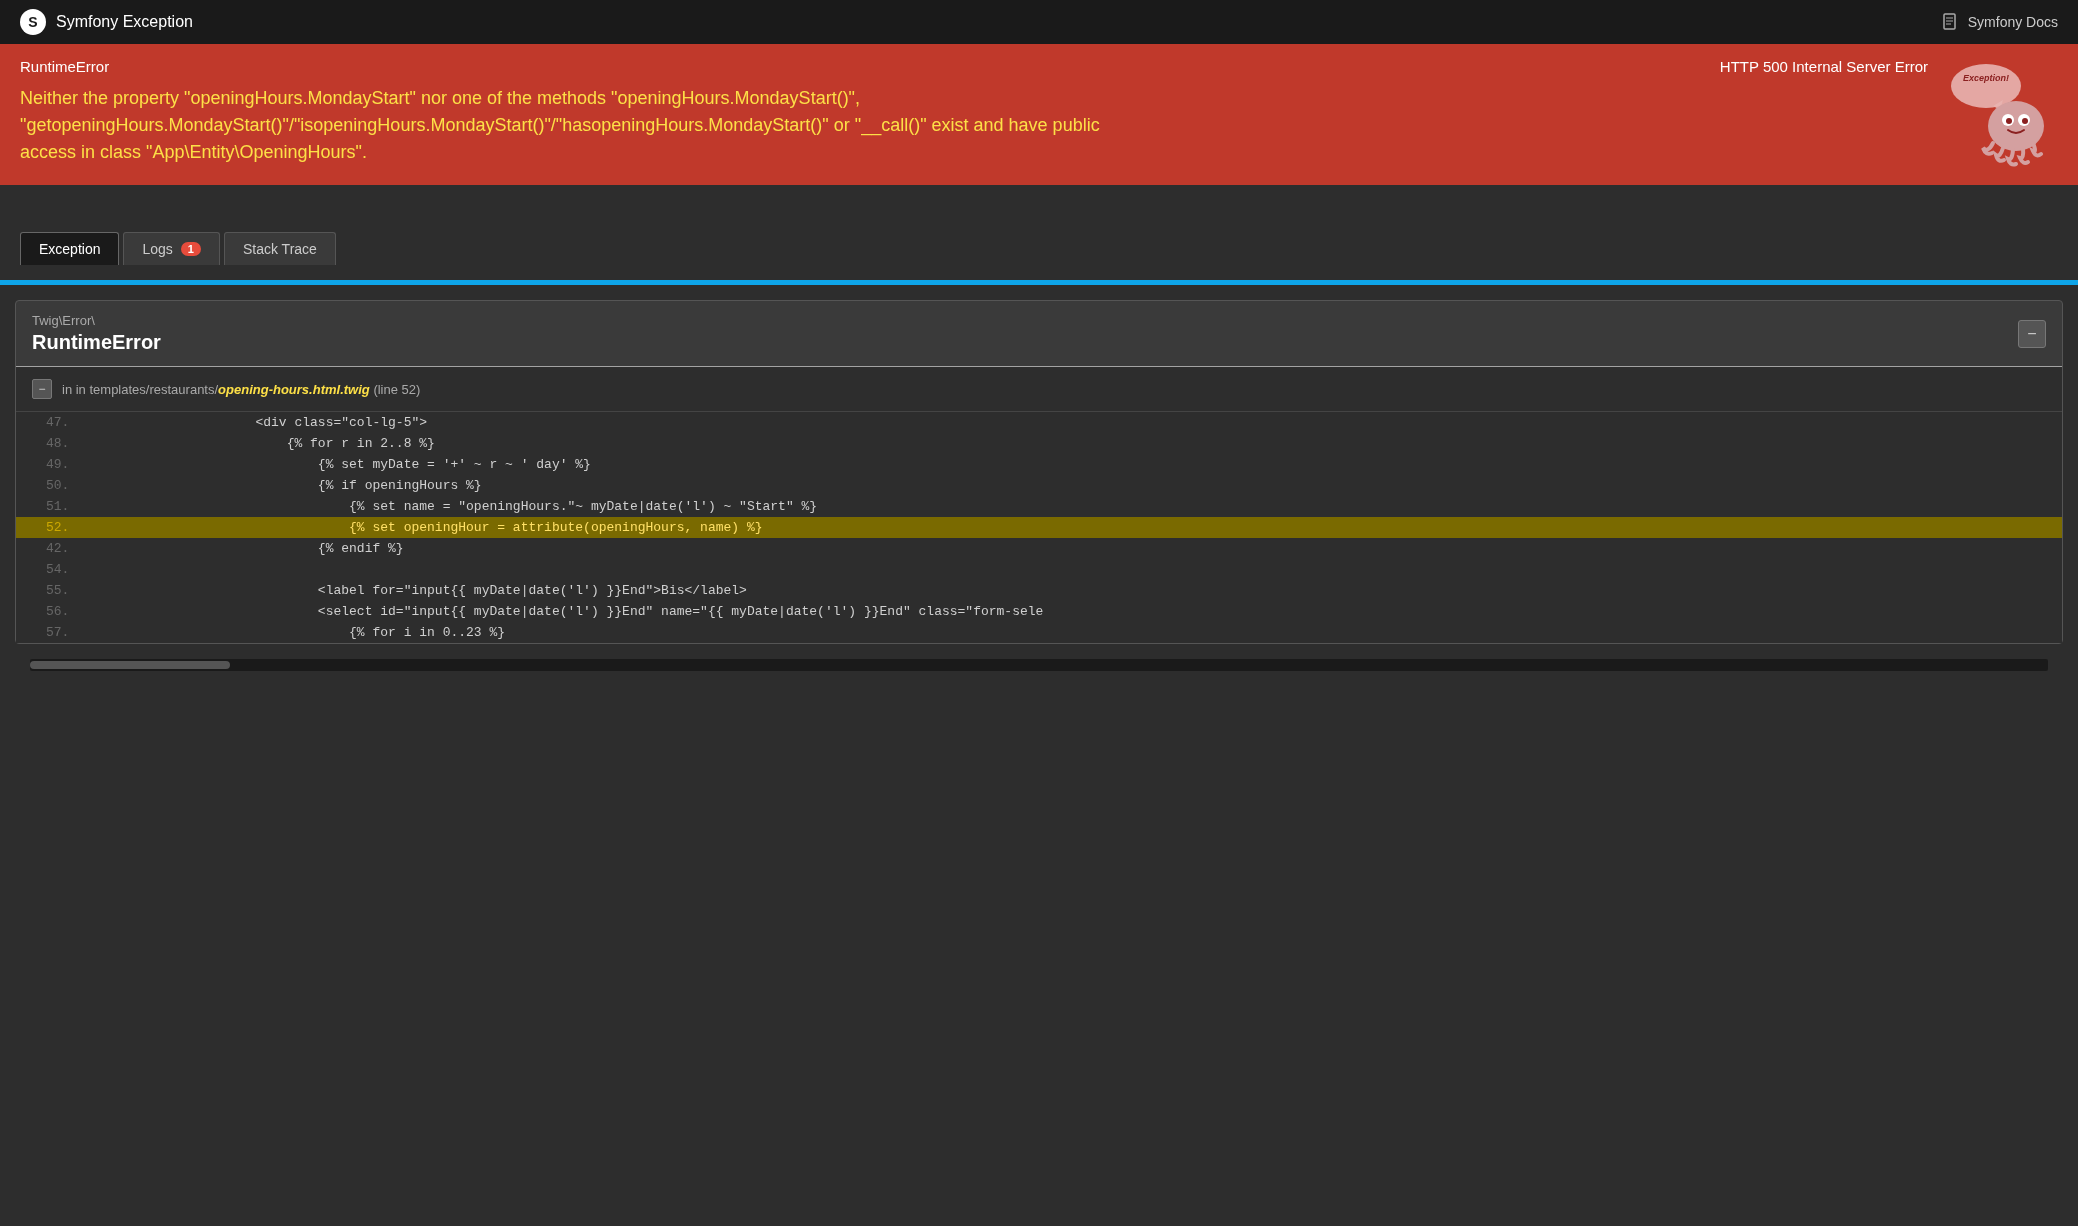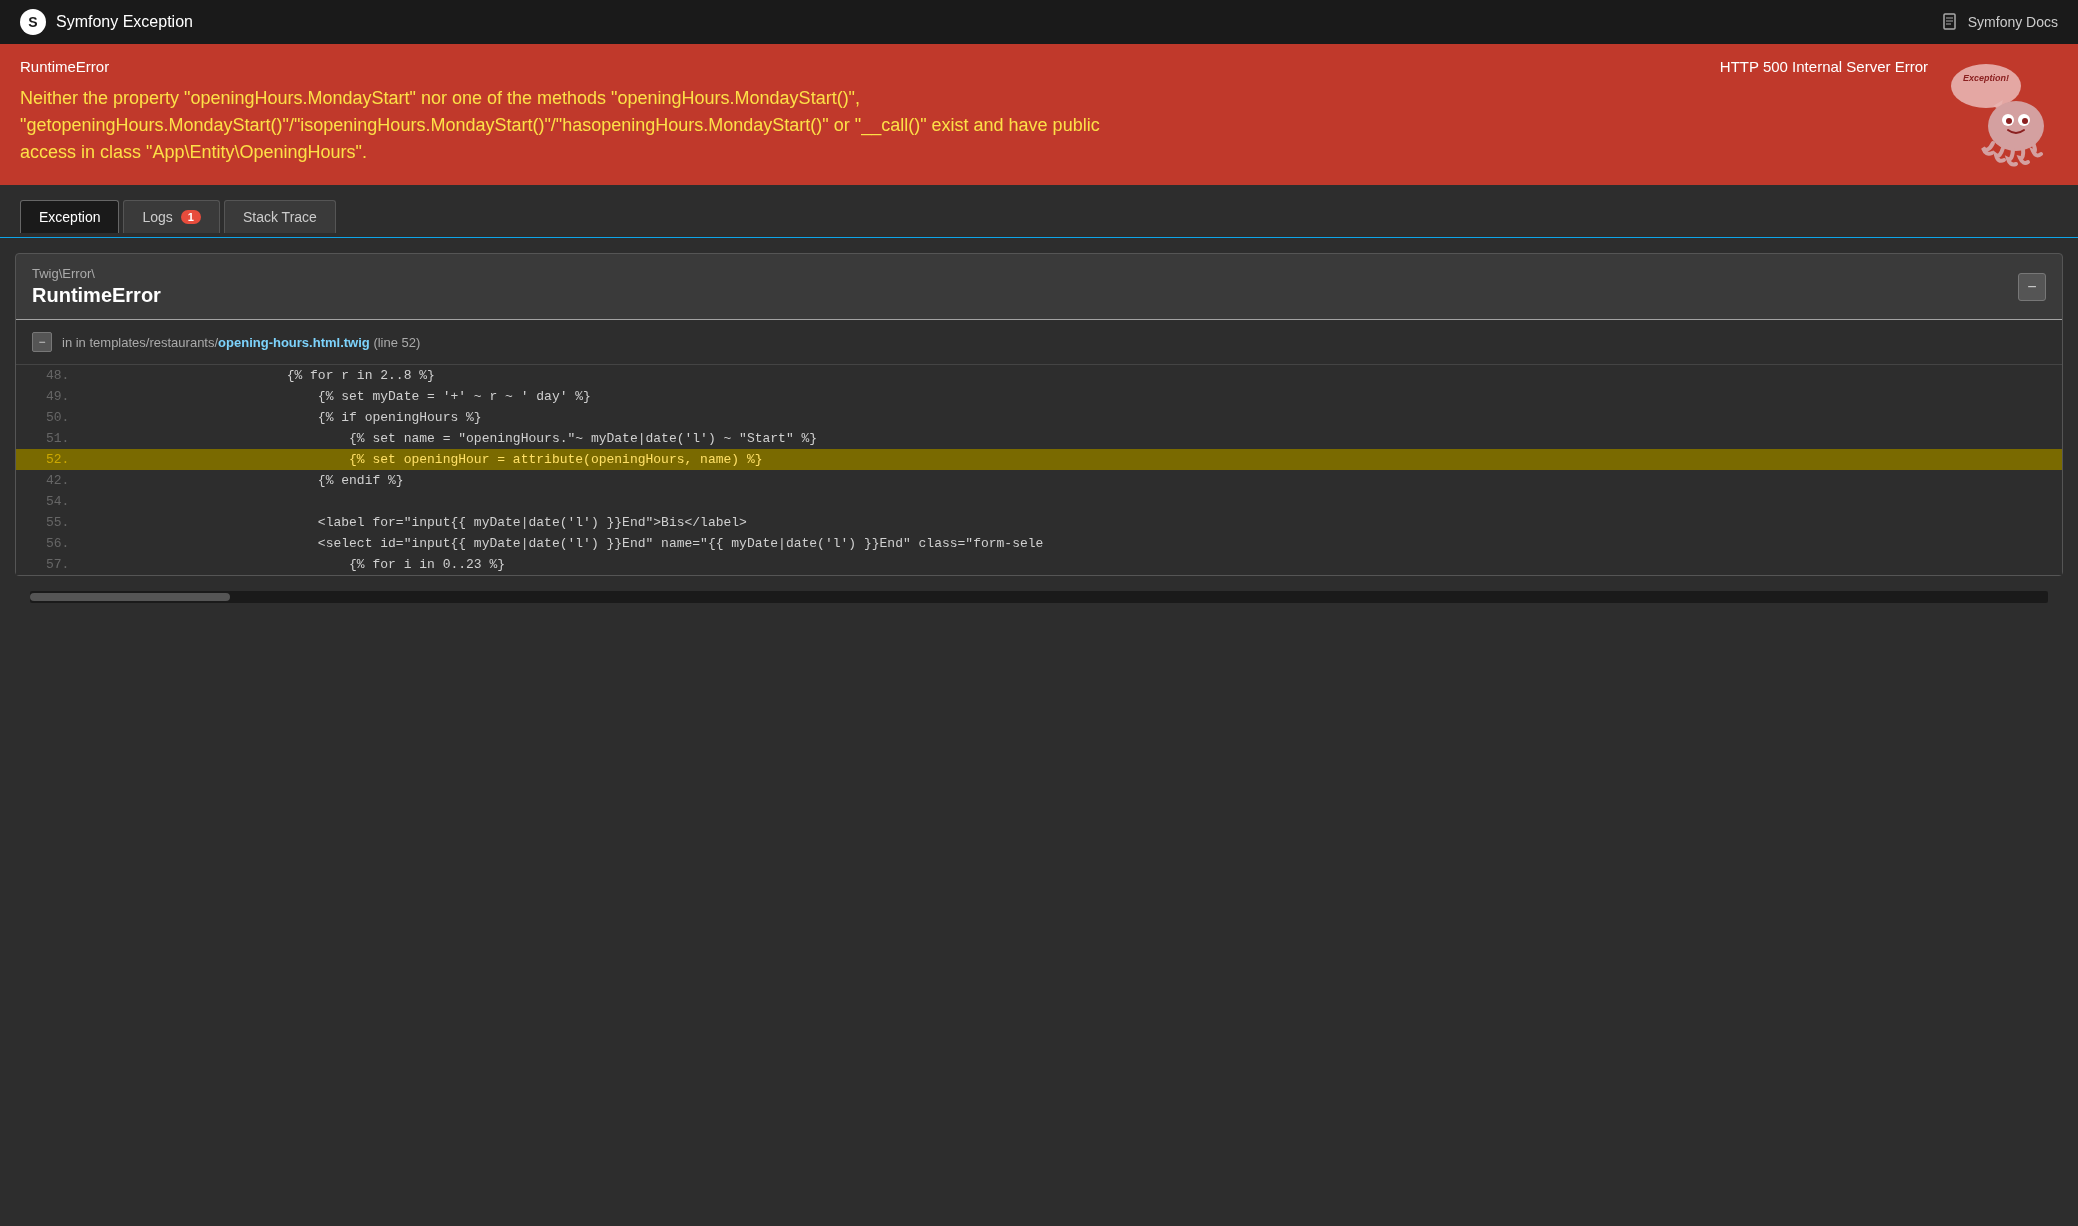--- a/index.html
+++ b/index.html
@@ -83,22 +83,23 @@
       max-width: 1100px;
     }
     .exception-mascot {
       margin-left: 20px;
       flex-shrink: 0;
     }
 
     
     .tabs-section {
       background: #2d2d2d;
-      padding: 15px 20px 4px;
-      border-bottom: 1px solid #0ea5e9;
+      padding: 15px 20px 15px;
+      border-bottom: 5px solid #0ea5e9;
+      margin-top: 32px;
     }
     .tabs {
       display: flex;
       gap: 4px;
     }
     .tab {
       padding: 8px 18px;
       background: #3a3a3a;
       border: 1px solid #555;
       border-bottom: none;
@@ -191,22 +192,23 @@
       cursor: pointer;
       color: #ccc;
       font-size: 12px;
       flex-shrink: 0;
     }
     .code-file-path {
       color: #aaa;
       font-size: 13px;
     }
     .code-file-path strong {
-      color: #7dd3fc;
+      color: #fde047;
       font-weight: 600;
+      font-style: italic;
     }
     .code-file-line {
       color: #aaa;
     }
 
     .code-table {
       width: 100%;
       font-family: 'Courier New', Courier, monospace;
       font-size: 13px;
       border-collapse: collapse;
@@ -341,20 +343,24 @@
     <div class="code-block">
       <div class="code-file-header">
         <div class="code-collapse-btn">−</div>
         <span class="code-file-path">
           in <span>in templates/restaurants/</span><strong>opening-hours.html.twig</strong> <span class="code-file-line">(line 52)</span>
         </span>
       </div>
 
       <table class="code-table">
         <tbody id="code-lines">
+        <tr>
+              <td class="line-num">47.</td>
+              <td class="line-code">                    &lt;div class="col-lg-5"&gt;</td>
+            </tr>
             <tr>
               <td class="line-num">48.</td>
               <td class="line-code">                        {% for r in 2..8 %}</td>
             </tr>
             <tr>
               <td class="line-num">49.</td>
               <td class="line-code">                            {% set myDate = '+' ~ r ~ ' day' %}</td>
             </tr>
             <tr>
               <td class="line-num">50.</td>

